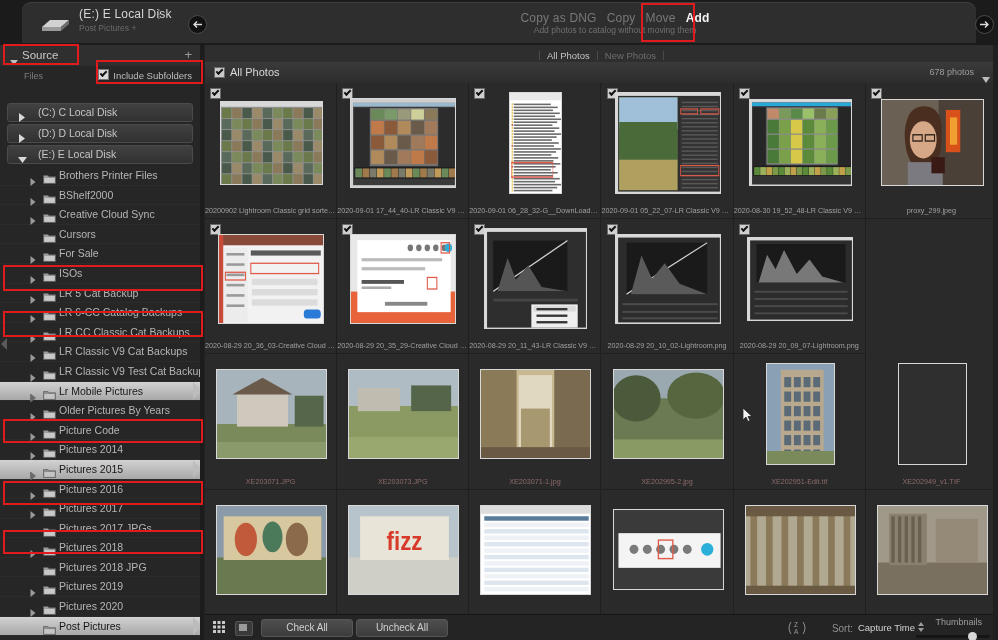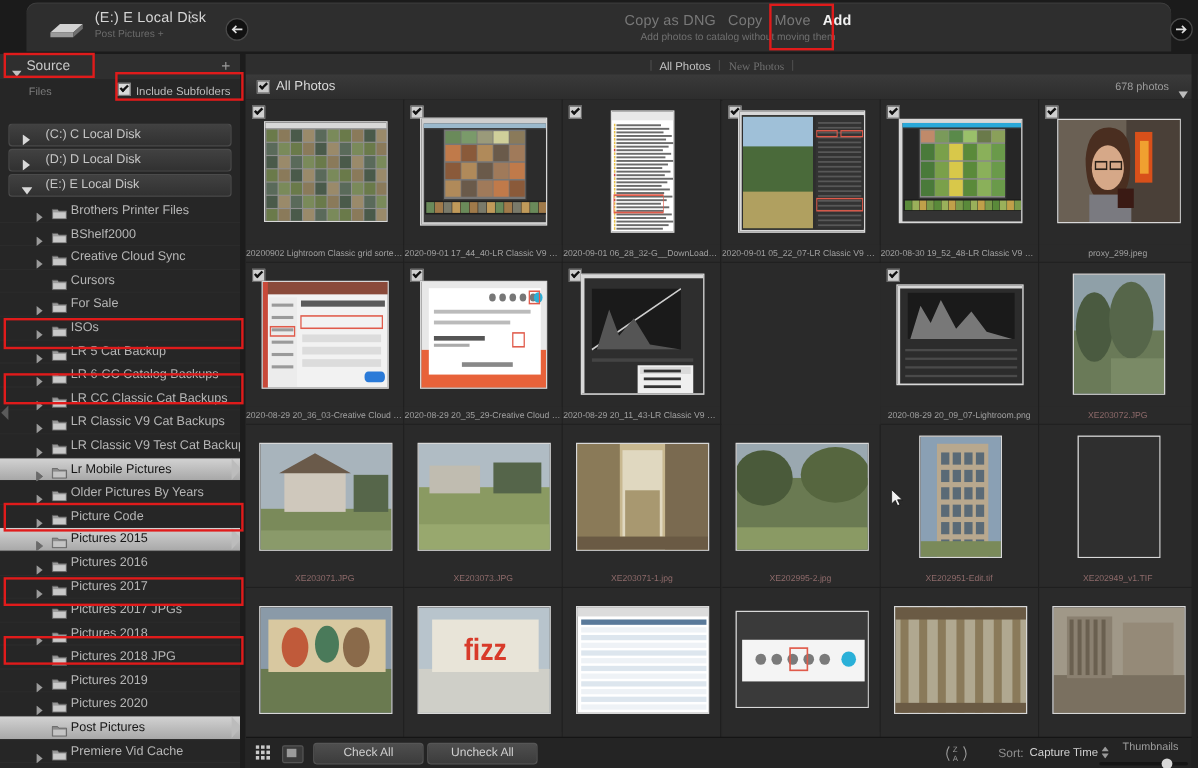--- a/index.html
+++ b/index.html
@@ -55,21 +55,21 @@
   .folder-row.sel .ftxt{color:#161616;}
   .folder-row.sel::after{content:"";position:absolute;right:-1px;top:0;width:0;height:0;
     border-top:9.3px solid transparent;border-bottom:9.3px solid transparent;border-left:8px solid #bcbcbc;}
   .leftscroll{position:absolute;left:200px;top:45px;width:4px;height:595px;background:#1c1c1c;}
   .panel-arrow{position:absolute;left:0px;top:290px;width:8px;height:18px;}
 
   
   .grid-area{position:absolute;left:205px;top:45px;width:793px;height:595px;background:#2a2a2a;}
   .tabbar{position:absolute;left:0;top:0;width:793px;height:17px;background:#2e2e2e;text-align:center;}
   .tabbar .tab{display:inline-block;font-size:9.5px;color:#c3c3c3;padding:3px 7px;}
-  .tabbar .tab.off{color:#6e6e6e;font-family:Liberation Serif, serif;}
+  .tabbar .tab.off{color:#6e6e6e;}
   .tabbar .sep{display:inline-block;width:1px;height:9px;background:#4a4a4a;vertical-align:-1px;}
 
   .allbar{position:absolute;left:0;top:17px;width:793px;height:21px;
     background:linear-gradient(#3a3a3a,#2d2d2d);border-bottom:1px solid #1d1d1d;}
   .allbar .cb{position:absolute;left:9px;top:5px;width:9px;height:9px;background:#c9c9c9;border:1px solid #6a6a6a;}
   .allbar .cb::after{content:"";position:absolute;left:1px;top:1px;width:5px;height:2px;
     border-left:2px solid #111;border-bottom:2px solid #111;transform:rotate(-45deg);}
   .allbar .lbl{position:absolute;left:25px;top:4px;font-size:11px;color:#d8d8d8;}
   .allbar .count{position:absolute;right:24px;top:5px;font-size:9px;color:#9d9d9d;}
   .allbar .dtri{position:absolute;right:8px;top:7px;}
@@ -300,20 +300,30 @@
         </div>
         <div class="row folder-row">
           <span class="ftri"><svg width="6" height="8" viewBox="0 0 6 8">
               <polygon points="0.5,0 5.5,4 0.5,8" fill="#9a9a9a"></polygon>
             </svg></span>
           <span class="fico"><svg width="13" height="10" viewBox="0 0 13 10">
               <path d="M0.5 1.5 h4.5 l1 1.3 h6.5 v6.7 h-12 z" fill="#9c9c9c" stroke="#5d5d5d" stroke-width=".7"></path>
               <rect x="1.3" y="4" width="10.4" height="4.8" fill="#c9c9c9"></rect>
             </svg></span>
           <span class="ftxt">Picture Code</span>
+        </div>
+        <div class="row folder-row">
+          <span class="ftri"><svg width="6" height="8" viewBox="0 0 6 8">
+              <polygon points="0.5,0 5.5,4 0.5,8" fill="#9a9a9a"></polygon>
+            </svg></span>
+          <span class="fico"><svg width="13" height="10" viewBox="0 0 13 10">
+              <path d="M0.5 1.5 h4.5 l1 1.3 h6.5 v6.7 h-12 z" fill="#9c9c9c" stroke="#5d5d5d" stroke-width=".7"></path>
+              <rect x="1.3" y="4" width="10.4" height="4.8" fill="#c9c9c9"></rect>
+            </svg></span>
+          <span class="ftxt">Pictures 2014</span>
         </div>
         <div class="row folder-row sel">
           <span class="ftri"><svg width="6" height="8" viewBox="0 0 6 8">
               <polygon points="0.5,0 5.5,4 0.5,8" fill="#6a6a6a" stroke="#6a6a6a" stroke-width=".8"></polygon>
             </svg></span>
           <span class="fico"><svg width="13" height="10" viewBox="0 0 13 10">
               <path d="M0.5 1.5 h4.5 l1 1.3 h6.5 v6.7 h-12 z" fill="#8d8d8d" stroke="#5d5d5d" stroke-width=".7"></path>
               <rect x="1.3" y="4" width="10.4" height="4.8" fill="#c4c4c4"></rect>
             </svg></span>
           <span class="ftxt">Pictures 2015</span>
@@ -862,43 +872,47 @@
               <path d="M12 43 L22 20 L30 35 L42 25 L55 40 L80 43 Z" fill="#555"></path>
               <rect x="8" y="48" width="82" height="2" fill="#444"></rect>
               <rect x="45" y="52" width="45" height="16" fill="#efefef"></rect>
               <rect x="47" y="53" width="41" height="4" fill="#dadada"></rect>
               <rect x="50" y="54.5" width="30" height="1.6" fill="#333"></rect>
               <rect x="50" y="59" width="30" height="1.6" fill="#333"></rect>
               <rect x="50" y="63.5" width="30" height="1.6" fill="#333"></rect>
             </svg></div>
           <div class="cap">2020-08-29 20_11_43-LR Classic V9 Catalog - Ad...</div>
         </div>
+        <div class="cell" style="left: 396.5px; top: 135.5px; width: 132.167px; height: 135.5px;">
+          <span class="cb"></span>
+          <div class="thumb" style="left: 13px; top: 15px; width: 106px; height: 90px; border: 1.5px solid rgb(216, 216, 216); box-sizing: border-box;"><svg width="106" height="90" viewBox="0 0 100 70" preserveAspectRatio="none">
+              <rect x="0" y="0" width="100" height="70" fill="#d8d8d8"></rect>
+              <rect x="2" y="2" width="96" height="66" fill="#2c2c2c"></rect>
+              <rect x="10" y="6" width="76" height="40" fill="#1a1a1a"></rect>
+              <path d="M10 46 L86 6" stroke="#d0d0d0" stroke-width="1"></path>
+              <path d="M14 46 L24 16 L34 34 L46 22 L60 38 L86 46 Z" fill="#5a5a5a"></path>
+              <rect x="6" y="53" width="90" height="1.6" fill="#4a4a4a"></rect>
+              <rect x="6" y="59" width="90" height="1.6" fill="#4a4a4a"></rect>
+              <rect x="6" y="64" width="90" height="1.6" fill="#4a4a4a"></rect>
+            </svg></div>
+          <div class="cap">2020-08-29 20_10_02-Lightroom.png</div>
+        </div>
         <div class="cell" style="left: 528.667px; top: 135.5px; width: 132.167px; height: 135.5px;">
           <span class="cb"></span>
           <div class="thumb" style="left: 13px; top: 18px; width: 106px; height: 84px; border: 1.5px solid rgb(216, 216, 216); box-sizing: border-box;"><svg width="106" height="84" viewBox="0 0 100 70" preserveAspectRatio="none">
               <rect x="0" y="0" width="100" height="70" fill="#d8d8d8"></rect>
               <rect x="2" y="2" width="96" height="66" fill="#2c2c2c"></rect>
               <rect x="8" y="5" width="84" height="32" fill="#1a1a1a"></rect>
               <path d="M10 37 L18 14 L26 26 L34 10 L46 30 L58 18 L70 32 L90 37 Z" fill="#8a8a8a" opacity=".85"></path>
               <rect x="6" y="44" width="88" height="1.6" fill="#4a4a4a"></rect>
               <rect x="6" y="50" width="88" height="1.6" fill="#4a4a4a"></rect>
               <rect x="6" y="56" width="88" height="1.6" fill="#4a4a4a"></rect>
               <rect x="6" y="62" width="88" height="1.6" fill="#4a4a4a"></rect>
             </svg></div>
           <div class="cap">2020-08-29 20_09_07-Lightroom.png</div>
-        </div>
-        <div class="cell nocheck" style="left: 660.833px; top: 135.5px; width: 132.167px; height: 135.5px;">
-          <div class="thumb" style="left: 28px; top: 9px; width: 77px; height: 101.5px; border: 1.5px solid rgb(216, 216, 216); box-sizing: border-box;"><svg width="77" height="101.5" viewBox="0 0 100 70" preserveAspectRatio="none">
-              <rect x="0" y="0" width="100" height="70" fill="#8fa0a8"></rect>
-              <rect x="0" y="32" width="100" height="38" fill="#6a7a58"></rect>
-              <ellipse cx="22" cy="30" rx="20" ry="20" fill="#4a5a40"></ellipse>
-              <ellipse cx="62" cy="26" rx="24" ry="22" fill="#56664a"></ellipse>
-              <rect x="40" y="48" width="60" height="22" fill="#7a8a66"></rect>
-            </svg></div>
-          <div class="cap">XE203072.JPG</div>
         </div>
         <div class="cell nocheck" style="left: 0px; top: 271px; width: 132.167px; height: 135.5px;">
           <div class="thumb" style="left: 11px; top: 15px; width: 111px; height: 90px; border: 1.5px solid rgb(216, 216, 216); box-sizing: border-box;"><svg width="111" height="90" viewBox="0 0 100 70" preserveAspectRatio="none">
               <rect x="0" y="0" width="100" height="70" fill="#a8b4bc"></rect>
               <rect x="0" y="42" width="100" height="28" fill="#7a8a5a"></rect>
               <rect x="18" y="18" width="46" height="26" fill="#cfc8bc"></rect>
               <polygon points="14,19 41,6 68,19" fill="#6a5a4a"></polygon>
               <rect x="70" y="20" width="26" height="24" fill="#56664a"></rect>
               <rect x="0" y="56" width="100" height="14" fill="#8a9a6a"></rect>
             </svg></div>

